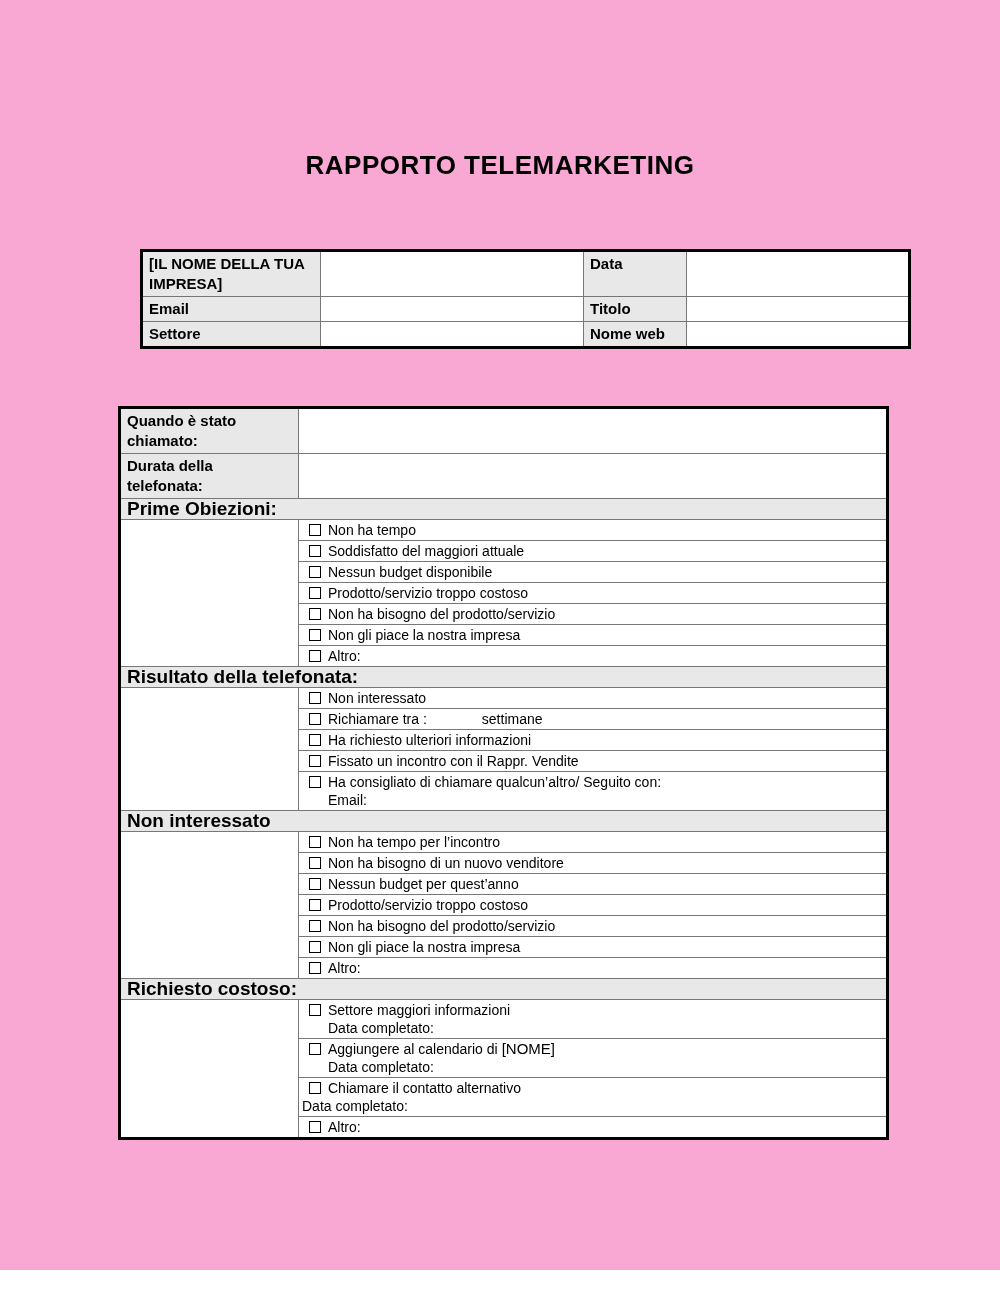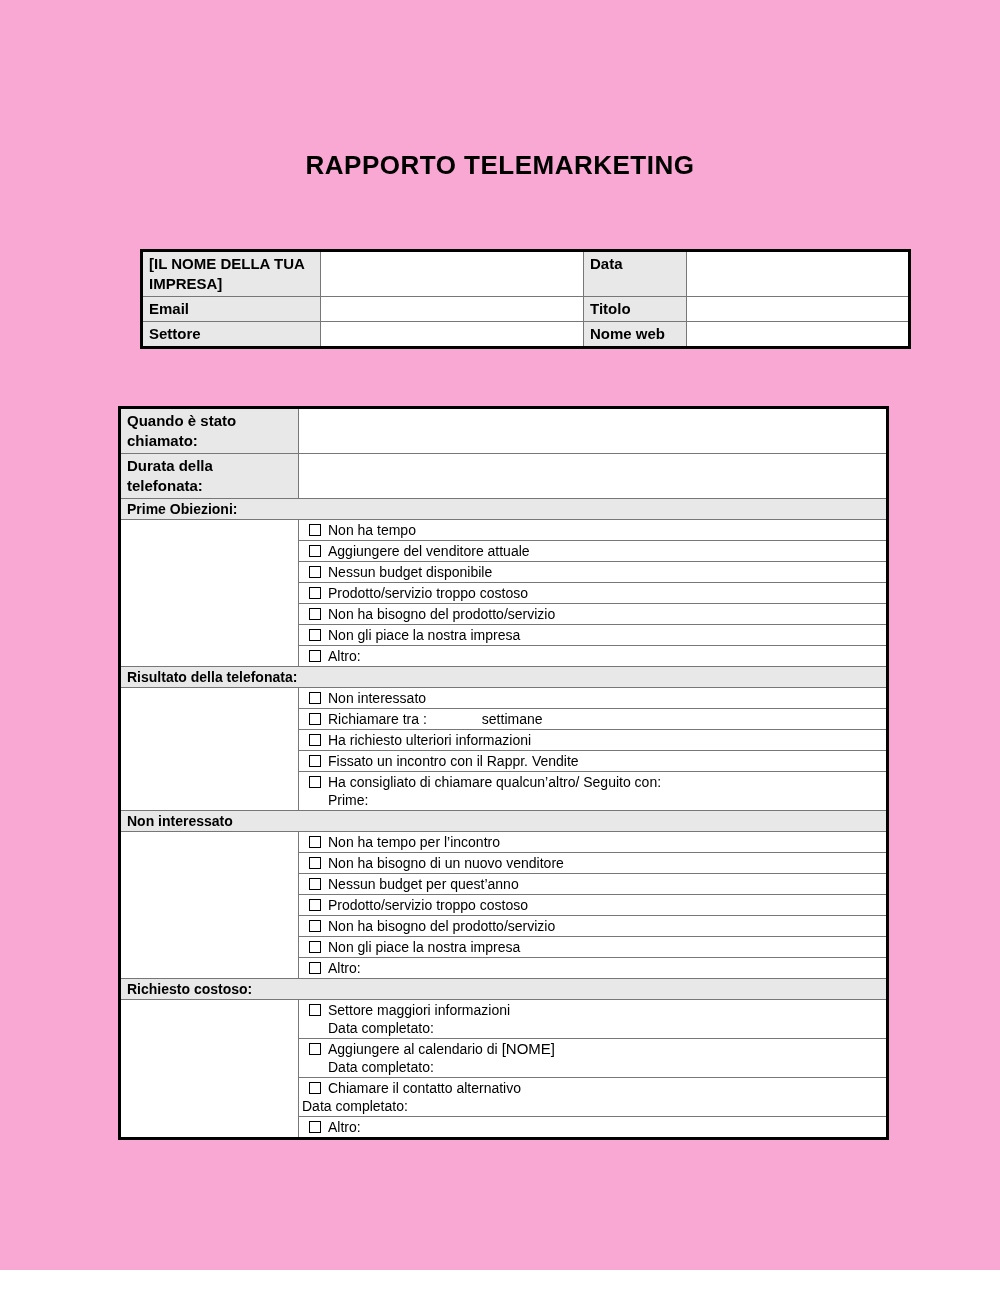--- a/index.html
+++ b/index.html
@@ -10,21 +10,21 @@
   }
   .title {
     position:absolute; top:150px; left:0; width:100%;
     text-align:center; font-size:26px; font-weight:bold; letter-spacing:0.5px;
   }
   table.tbl { border-collapse:collapse; table-layout:fixed; background:#fff; }
   table.tbl { border:3px solid #000; }
   table.tbl td { border:1px solid #777777; vertical-align:top; overflow:hidden; }
   td.shade { background:#e8e8e8; font-weight:bold; font-size:15px; line-height:20px; padding:2px 6px; }
   td.val   { background:#ffffff; }
-  td.hdr   { height:20px; padding:1px 6px; font-weight:bold; font-size:14px; line-height:18px; }
+  td.hdr   { height:20px; padding:1px 6px; font-weight:bold; font-size:19px; line-height:18px; }
   td.leftcol { background:#ffffff; }
   td.item { padding:1px 4px 1px 10px; font-size:14px; line-height:18px; height:20px; background:#fff; }
   .cb {
     display:inline-block; width:12px; height:12px; border:1.5px solid #000;
     background:#fff; margin-right:7px; vertical-align:-1px;
   }
   .gap { display:inline-block; width:55px; }
   .ph  { font-size:15px; margin-left:4px;text-align:right; }
   .sub { padding-left:19px; line-height:18px; }
   .sub.flush { padding-left:0; margin-left:-7px; }
@@ -90,21 +90,21 @@
     </tr>
 
     <tr>
           <td class="shade hdr" colspan="2">Prime Obiezioni:</td>
         </tr>
     <tr>
       <td class="leftcol" rowspan="7"></td>
       <td class="item"><span class="cb"></span><span>Non ha tempo</span></td>
     </tr>
     <tr>
-          <td class="item"><span class="cb"></span><span>Aggiungere del venditore attuale</span></td>
+          <td class="item"><span class="cb"></span><span>Soddisfatto del maggiori attuale</span></td>
         </tr>
     <tr>
           <td class="item"><span class="cb"></span><span>Nessun budget disponibile</span></td>
         </tr>
     <tr>
           <td class="item"><span class="cb"></span><span>Prodotto/servizio troppo costoso</span></td>
         </tr>
     <tr>
           <td class="item"><span class="cb"></span><span>Non ha bisogno del prodotto/servizio</span></td>
         </tr>
@@ -125,21 +125,21 @@
     <tr>
           <td class="item"><span class="cb"></span><span>Richiamare tra :</span><span class="gap"></span><span>settimane</span></td>
         </tr>
     <tr>
           <td class="item"><span class="cb"></span><span>Ha richiesto ulteriori informazioni</span></td>
         </tr>
     <tr>
           <td class="item"><span class="cb"></span><span>Fissato un incontro con il Rappr. Vendite</span></td>
         </tr>
     <tr>
-          <td class="item"><span class="cb"></span><span>Ha consigliato di chiamare qualcun’altro/ Seguito con:</span><div class="sub">Prime:</div></td>
+          <td class="item"><span class="cb"></span><span>Ha consigliato di chiamare qualcun’altro/ Seguito con:</span><div class="sub">Email:</div></td>
         </tr>
 
     <tr>
           <td class="shade hdr" colspan="2">Non interessato</td>
         </tr>
     <tr>
       <td class="leftcol" rowspan="7"></td>
       <td class="item"><span class="cb"></span><span>Non ha tempo per l’incontro</span></td>
     </tr>
     <tr>

